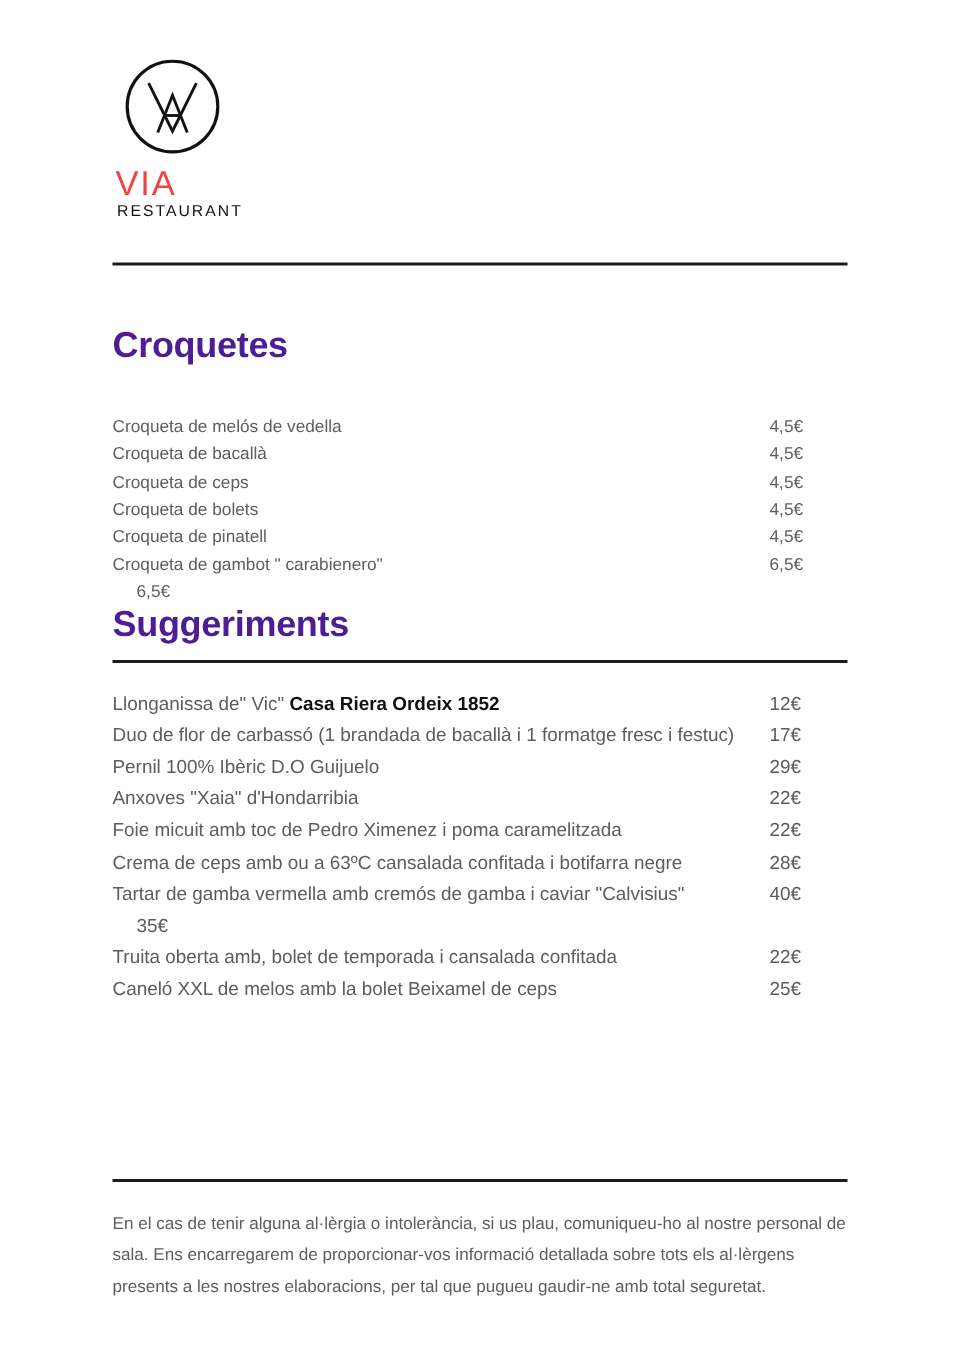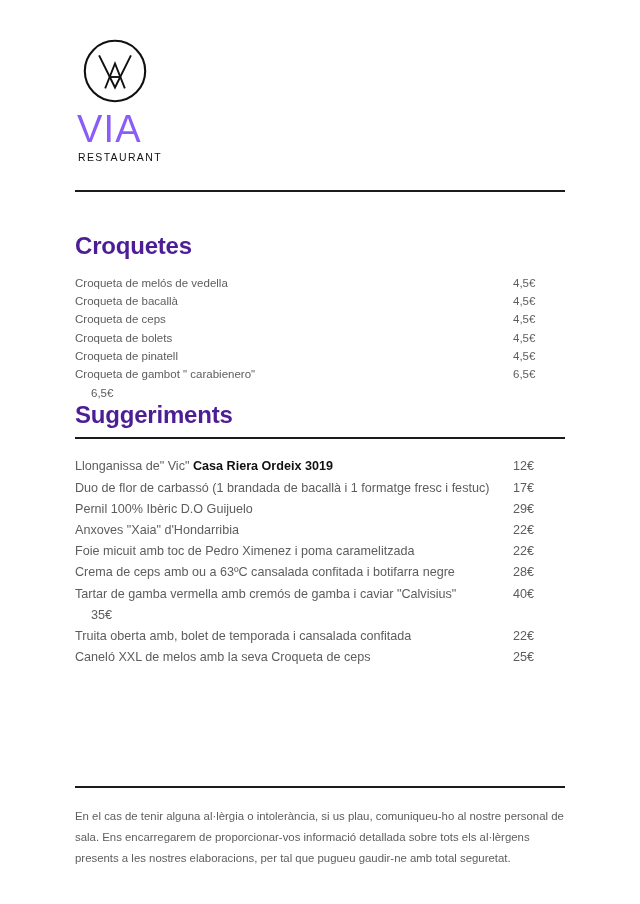--- a/index.html
+++ b/index.html
@@ -29,24 +29,24 @@
     padding-top: 38px;
     display: block;
   }
   .logo-mark {
     width: 66px;
     height: 66px;
     display: block;
     margin-left: 7px;
   }
   .brand-name {
-    font-size: 38px;
+    font-size: 23px;
     font-weight: 400;
     letter-spacing: 1.2px;
-    color: #8b5cf6;
+    color: #ef4444;
     line-height: 1.05;
     margin: 6px 0 0 0;
     padding-left: 2px;
   }
   .brand-sub {
     font-size: 10.5px;
     font-weight: 400;
     letter-spacing: 1.35px;
     color: #111111;
     line-height: 1.1;
@@ -74,21 +74,21 @@
     margin: 0;
   }
   .section-croquetes { margin-top: 41px; }
   .section-suggeriments { }
 
   .items {
     list-style: none;
     margin: 0;
     padding: 0;
   }
-  .items-croquetes { margin-top: 14px; }
+  .items-croquetes { margin-top: 32px; }
   .items-suggeriments { margin-top: 17px; }
 
   .item {
     display: flex;
     align-items: baseline;
     justify-content: space-between;
     color: #5d5d5d;
     font-weight: 400;
   }
   .items-croquetes .item {
@@ -182,21 +182,21 @@
         <span class="item-price">6,5€</span>
       </li>
     </ul>
   </div>
 
   <div class="section-suggeriments">
     <h2 class="section-title">Suggeriments</h2>
     <div class="rule rule-suggeriments"></div>
     <ul class="items items-suggeriments">
       <li class="item">
-        <span class="item-name"><span>Llonganissa de" Vic" </span><span class="accent">Casa Riera Ordeix 3019</span></span>
+        <span class="item-name"><span>Llonganissa de" Vic" </span><span class="accent">Casa Riera Ordeix 1852</span></span>
         <span class="item-price">12€</span>
       </li>
       <li class="item">
         <span class="item-name">Duo de flor de carbassó (1 brandada de bacallà i 1 formatge fresc i festuc)</span>
         <span class="item-price">17€</span>
       </li>
       <li class="item">
         <span class="item-name">Pernil 100% Ibèric  D.O Guijuelo</span>
         <span class="item-price">29€</span>
       </li>
@@ -217,21 +217,21 @@
         <span class="item-price">40€</span>
       </li>
       <li class="item">
         <span class="item-price">35€</span>
       </li>
       <li class="item">
         <span class="item-name">Truita oberta amb, bolet de temporada i cansalada confitada</span>
         <span class="item-price">22€</span>
       </li>
       <li class="item">
-        <span class="item-name">Caneló XXL de melos  amb la seva Croqueta de ceps</span>
+        <span class="item-name">Caneló XXL de melos  amb la bolet Beixamel de ceps</span>
         <span class="item-price">25€</span>
       </li>
     </ul>
   </div>
 
   <div class="footer-block">
     <div class="rule rule-footer"></div>
     <p class="footer-note">En el cas de tenir alguna al·lèrgia o intolerància, si us plau, comuniqueu-ho al nostre personal de sala. Ens encarregarem de proporcionar-vos informació detallada sobre tots els al·lèrgens presents a les nostres elaboracions, per tal que pugueu gaudir-ne amb total seguretat.</p>
   </div>
 

